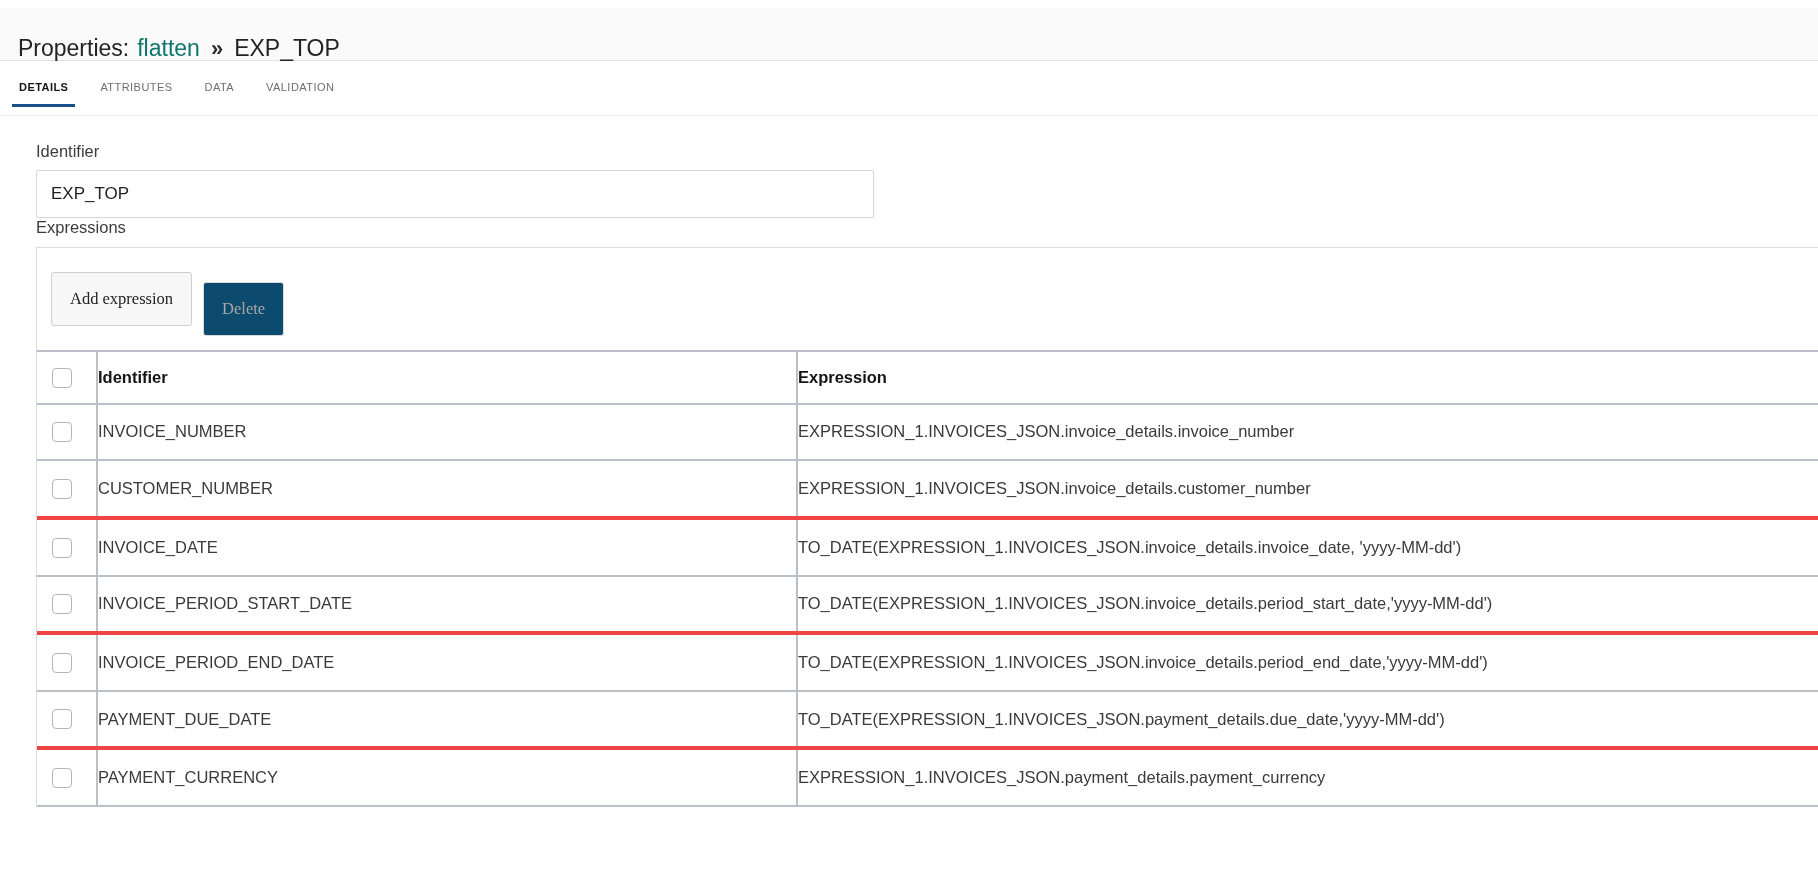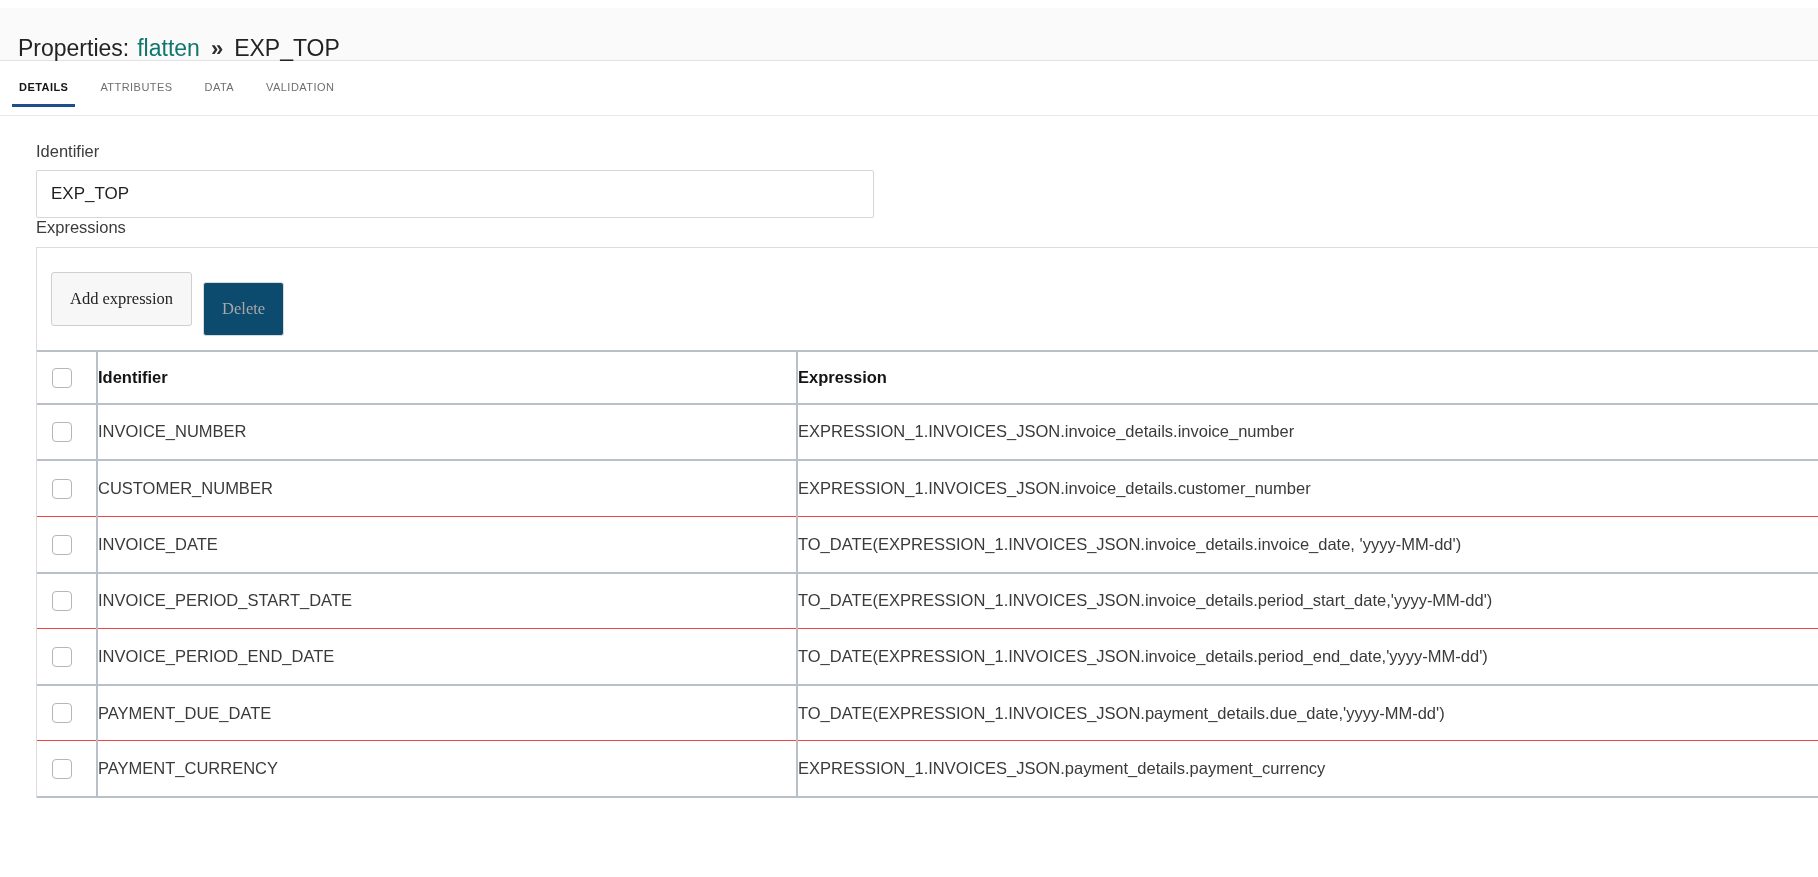--- a/index.html
+++ b/index.html
@@ -164,21 +164,21 @@
     padding: 15px 0 15px 0;
     border-top: 2px solid #b9c0c8;
     border-bottom: 2px solid #b9c0c8;
     background: #ffffff;
     vertical-align: middle;
   }
   table.expr-table tbody td {
     font-size: 16.5px;
     color: #3a3a3a;
     padding: 17px 0 17px 0;
-    border-bottom: 1px solid #ef4444;
+    border-bottom: 4px solid #ef4444;
     vertical-align: middle;
     white-space: nowrap;
     overflow: hidden;
     text-overflow: ellipsis;
   }
   
   table.expr-table tbody tr:nth-child(odd) td {
     border-bottom: 2px solid #b9c0c8;
   }
 

